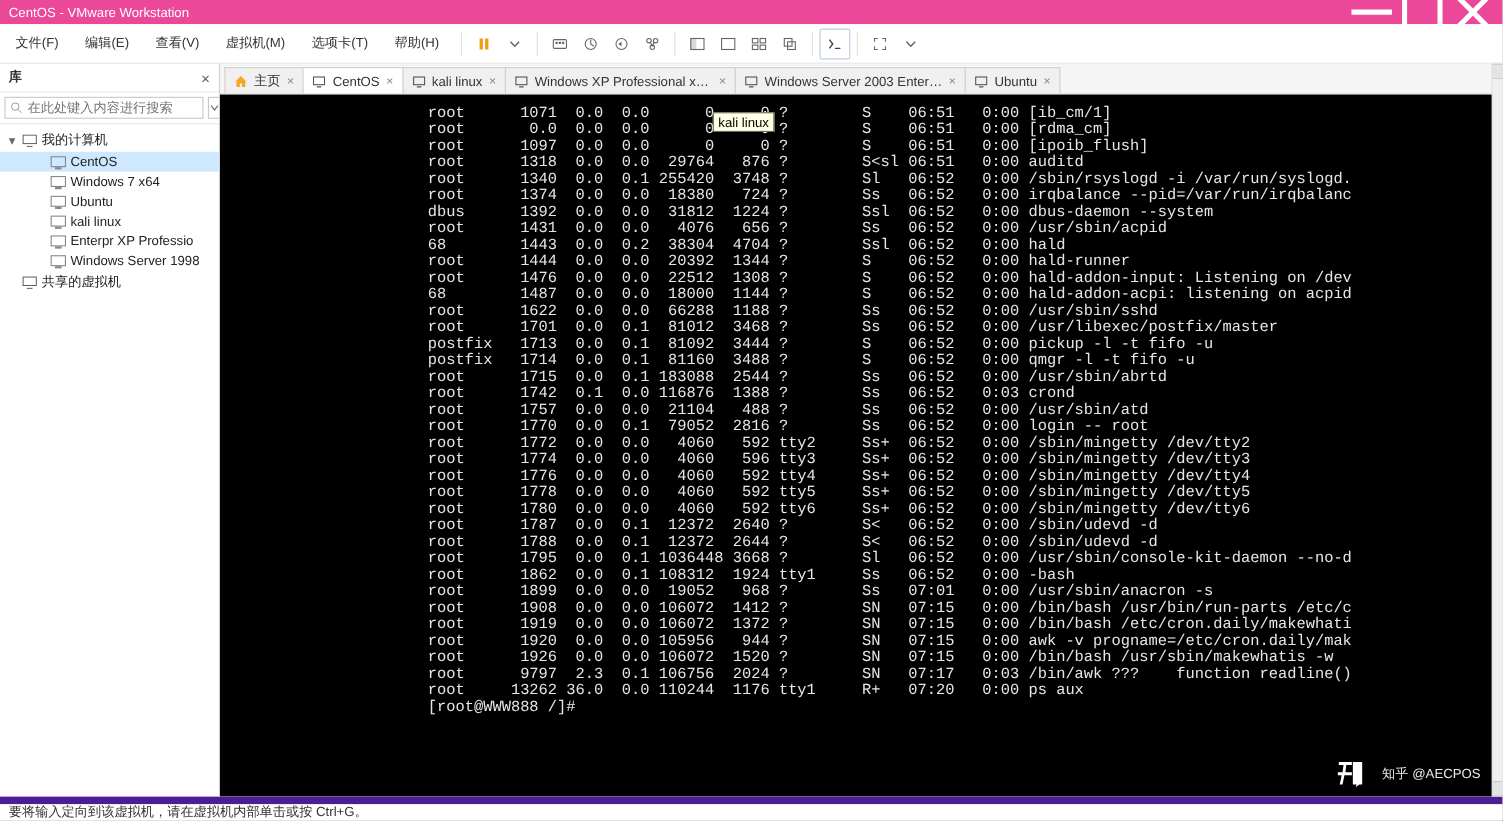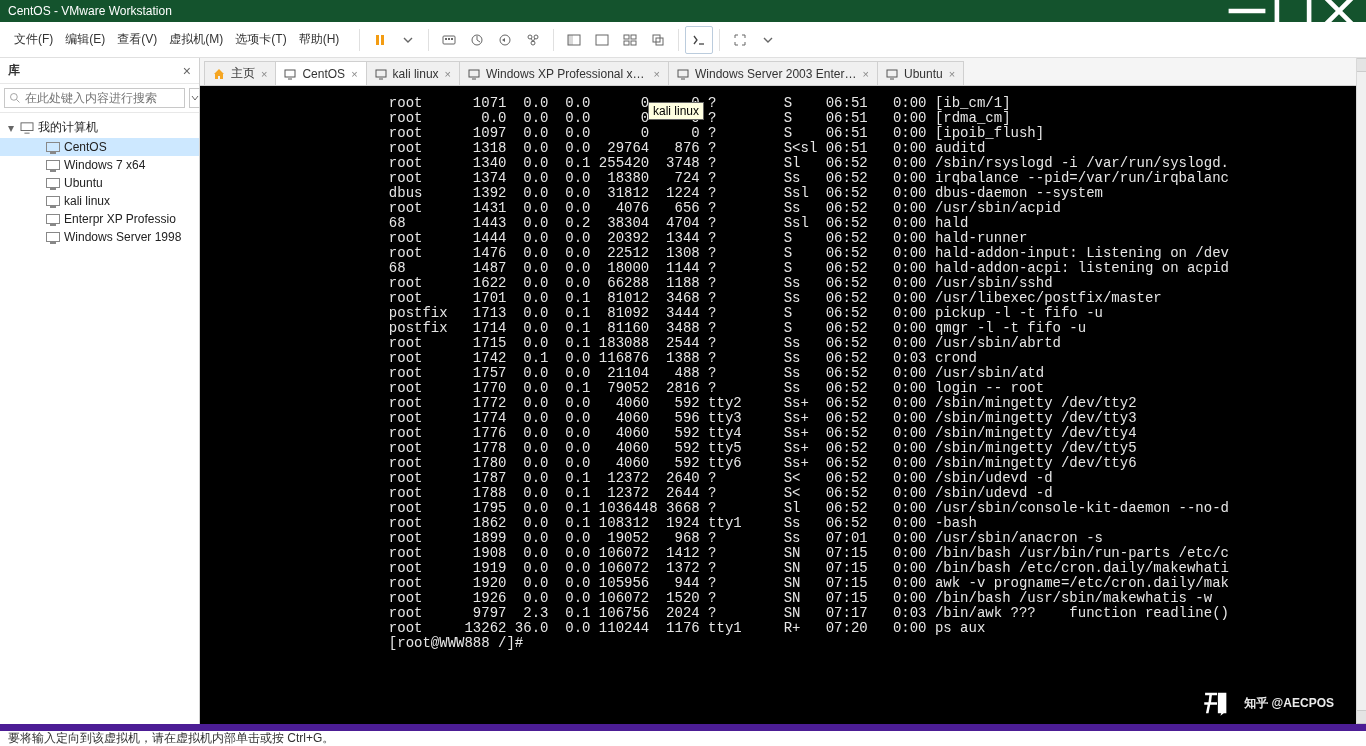--- a/index.html
+++ b/index.html
@@ -1,21 +1,21 @@
 <!DOCTYPE html>
 <html><head>
 <meta charset="utf-8">
 <style>
 * { margin: 0; padding: 0; box-sizing: border-box; font-family: "Microsoft YaHei", Tahoma, sans-serif; font-size: 12px; }
 html, body { width: 1366px; height: 746px; overflow: hidden; background: #fff; }
-.titlebar { height: 22px; background: #14532d; color: #fff; display: flex; align-items: center; padding: 0 4px; }
+.titlebar { height: 22px; background: #ec4899; color: #fff; display: flex; align-items: center; padding: 0 4px; }
 .titlebar .title { flex: 1; font-size: 12px; padding-left: 4px; }
 .titlebar .wbtn { width: 46px; height: 22px; display: flex; align-items: center; justify-content: center; color: #fff; }
 .menubar { height: 36px; background: #fff; border-bottom: 1px solid #e0e0e0; display: flex; align-items: center; }
-.menus { display: flex; gap: 0; padding: 0 8px; }
+.menus { display: flex; gap: 12px; padding: 0 8px; }
 .menu-item { padding: 4px 6px; color: #333; cursor: default; }
 .tbarsep { width: 1px; height: 22px; background: #e0e0e0; margin: 0 6px; }
 .tbtn { width: 28px; height: 28px; display: flex; align-items: center; justify-content: center; color: #555; border-radius: 2px; }
 .tbtn svg { width: 16px; height: 16px; }
 .tbtn.orange svg { color: #f39c12; }
 .body { display: flex; height: 666px; }
 .sidebar { width: 200px; border-right: 1px solid #d0d0d0; display: flex; flex-direction: column; background: #fff; }
 .side-head { display: flex; align-items: center; justify-content: space-between; padding: 4px 8px; border-bottom: 1px solid #e8e8e8; }
 .side-head .lbl { font-weight: bold; color: #333; }
 .side-head .x { color: #666; font-size: 14px; cursor: default; }
@@ -35,21 +35,21 @@
 .tabs { height: 28px; display: flex; align-items: flex-end; border-bottom: 1px solid #d0d0d0; padding-left: 4px; gap: 0; background: #f5f5f5; overflow: hidden; }
 .tab { height: 24px; display: flex; align-items: center; gap: 6px; padding: 0 8px; border: 1px solid #d0d0d0; border-bottom: none; background: #f0f0f0; color: #333; margin-right: -1px; max-width: 210px; cursor: default; }
 .tab.active { background: #fff; }
 .tab .lbl { white-space: nowrap; overflow: hidden; text-overflow: ellipsis; }
 .tab .close { color: #888; font-size: 11px; }
 .tab .ico { width: 12px; height: 12px; display: inline-flex; }
 .home-ico svg, .vm-ico svg { width: 12px; height: 12px; }
 .terminal-wrap { flex: 1; background: #000; overflow: hidden; position: relative; }
 pre.term { color: #e6e6e6; font-family: "Consolas", "Courier New", monospace; font-size: 14px; line-height: 15px; padding: 10px 4px 4px 4px; white-space: pre; letter-spacing: 0; }
 .tooltip { position: absolute; left: 448px; top: 16px; background: #ffffe1; border: 1px solid #666; padding: 1px 4px; color: #000; font-size: 12px; z-index: 5; }
-.watermark { position: absolute; right: 22px; bottom: 4px; color: rgba(255,255,255,0.92); font-size: 28px; font-family: "Microsoft YaHei", sans-serif; display: flex; align-items: center; gap: 10px; pointer-events: none; font-weight: bold; }
+.watermark { position: absolute; right: 10px; bottom: 4px; color: rgba(255,255,255,0.92); font-size: 28px; font-family: "Microsoft YaHei", sans-serif; display: flex; align-items: center; gap: 10px; pointer-events: none; }
 .zhihu { width: 34px; height: 34px; }
 .status { height: 22px; border-top: 7px solid #4c1d95; display: flex; align-items: center; padding: 0 8px; color: #333; font-size: 12px; background: #fff; }
 .scroll-end { width: 10px; background: #f0f0f0; border-left: 1px solid #d8d8d8; display: flex; flex-direction: column; }
 .sb-track { flex: 1; background: #f0f0f0; }
 .sb-btn { height: 14px; background: #e4e4e4; border-top: 1px solid #ccc; border-bottom: 1px solid #ccc; }
 </style>
 </head>
 <body>
 
 <div class="titlebar">
@@ -216,20 +216,28 @@
           </div>
           <div class="tree-row l2">
             <span class="vmicon"></span>
             <span>Enterpr XP Professio</span>
           </div>
           <div class="tree-row l2">
             <span class="vmicon"></span>
             <span>Windows Server 1998</span>
           </div>
         </div>
+      <div class="tree-row l1">
+        <span class="twisty"></span>
+        <svg width="14" height="12" viewBox="0 0 16 14">
+            <rect x="1" y="1" width="14" height="9" fill="none" stroke="#555"></rect>
+            <path d="M5 13h6" stroke="#555"></path>
+          </svg>
+        <span>共享的虚拟机</span>
+      </div>
     </div>
   </div>
 
   <div class="main">
     <div class="tabs">
       <div class="tab">
         <span class="ico home-ico">
             <svg viewBox="0 0 12 12">
               <path d="M6 1L1 6h1v5h3V8h2v3h3V6h1z" fill="#f5a623"></path>
             </svg>

